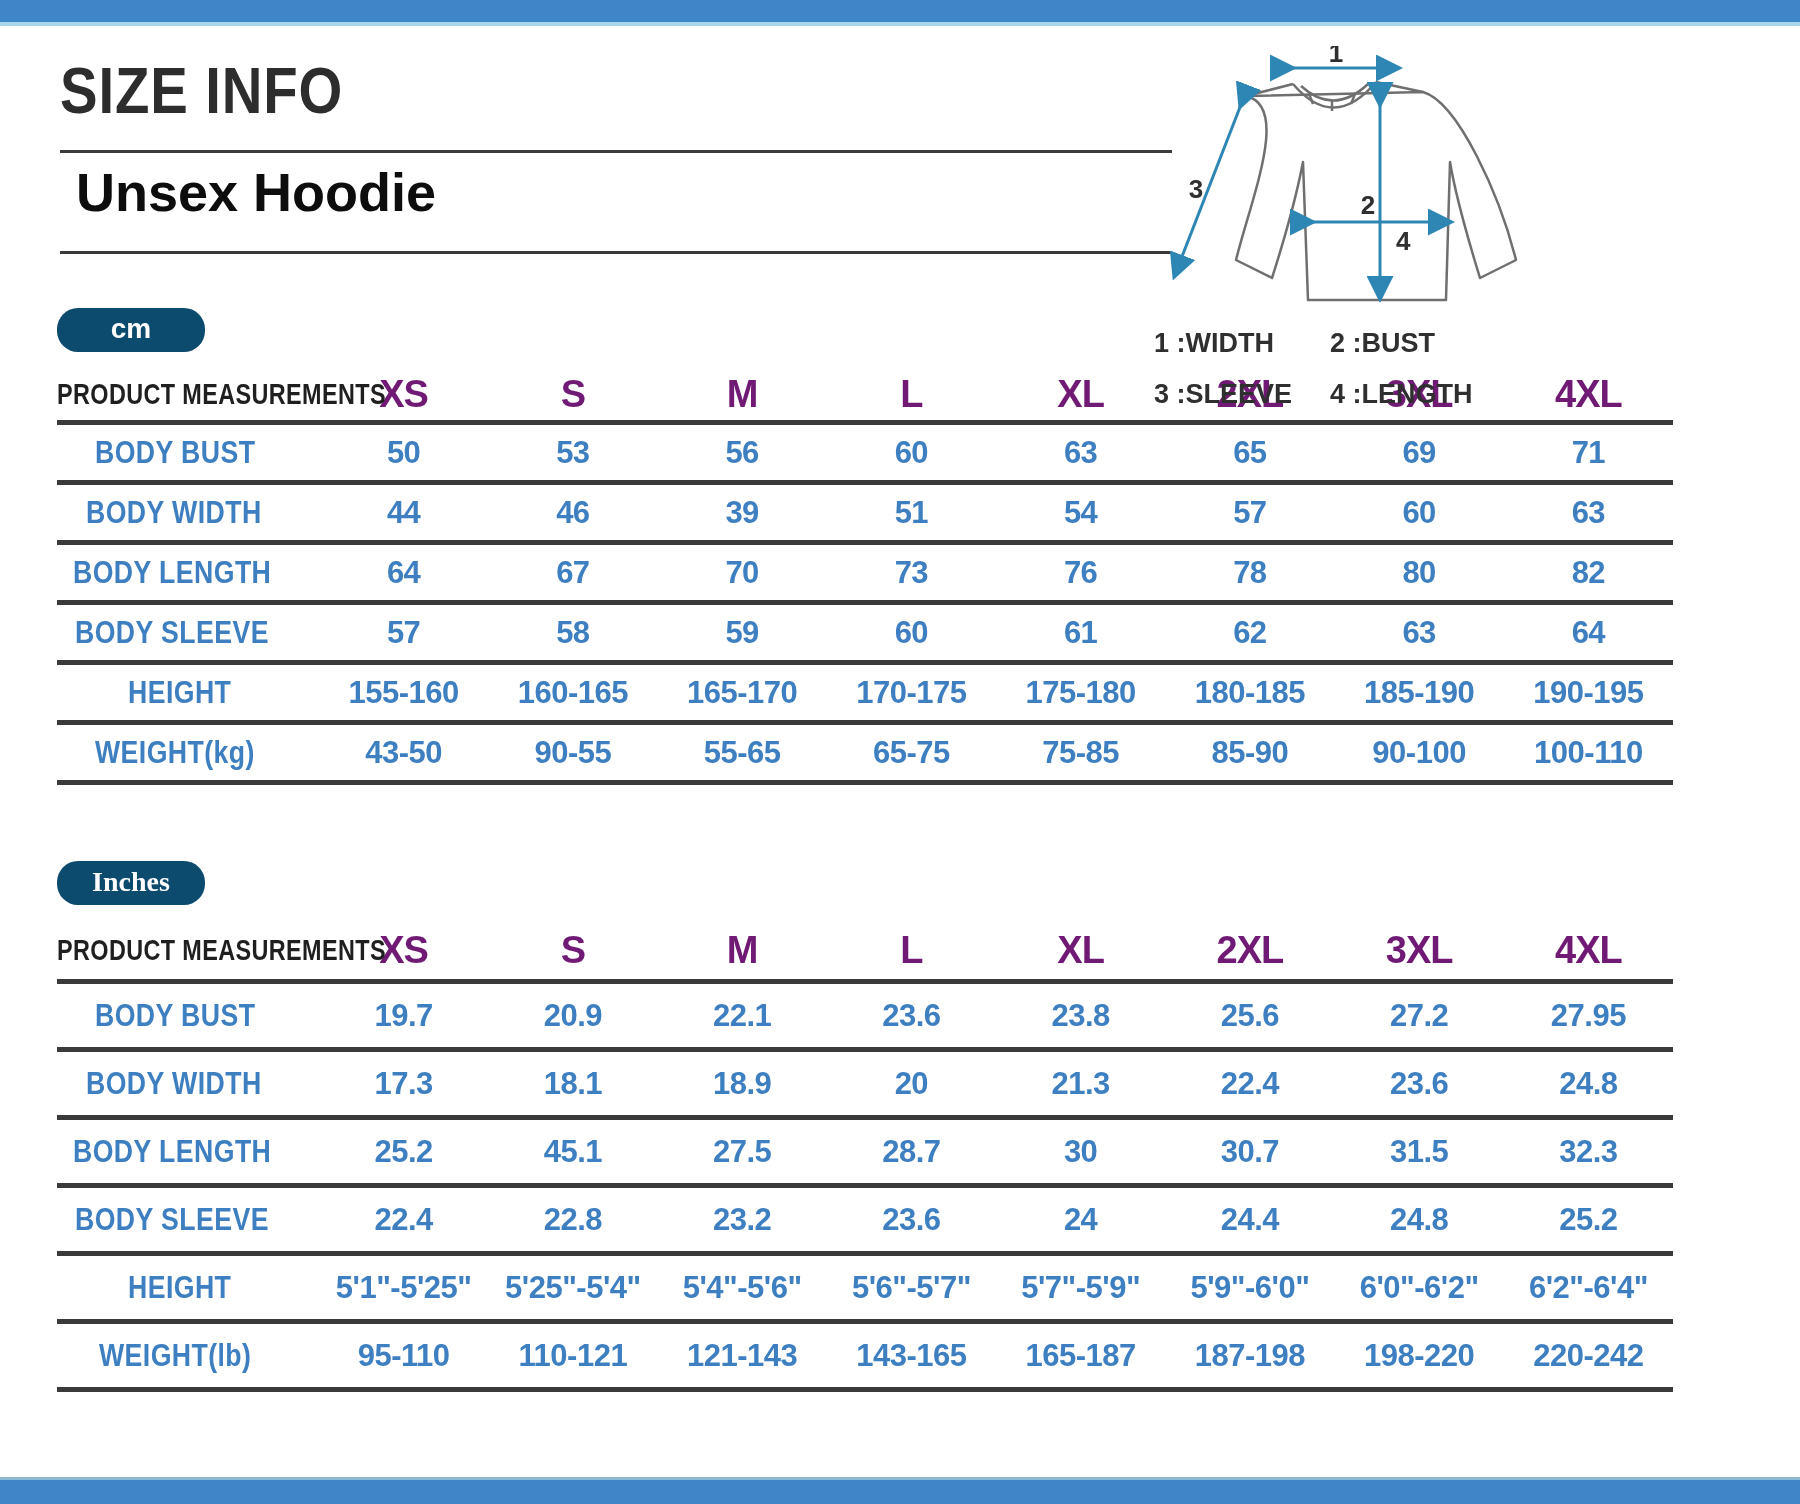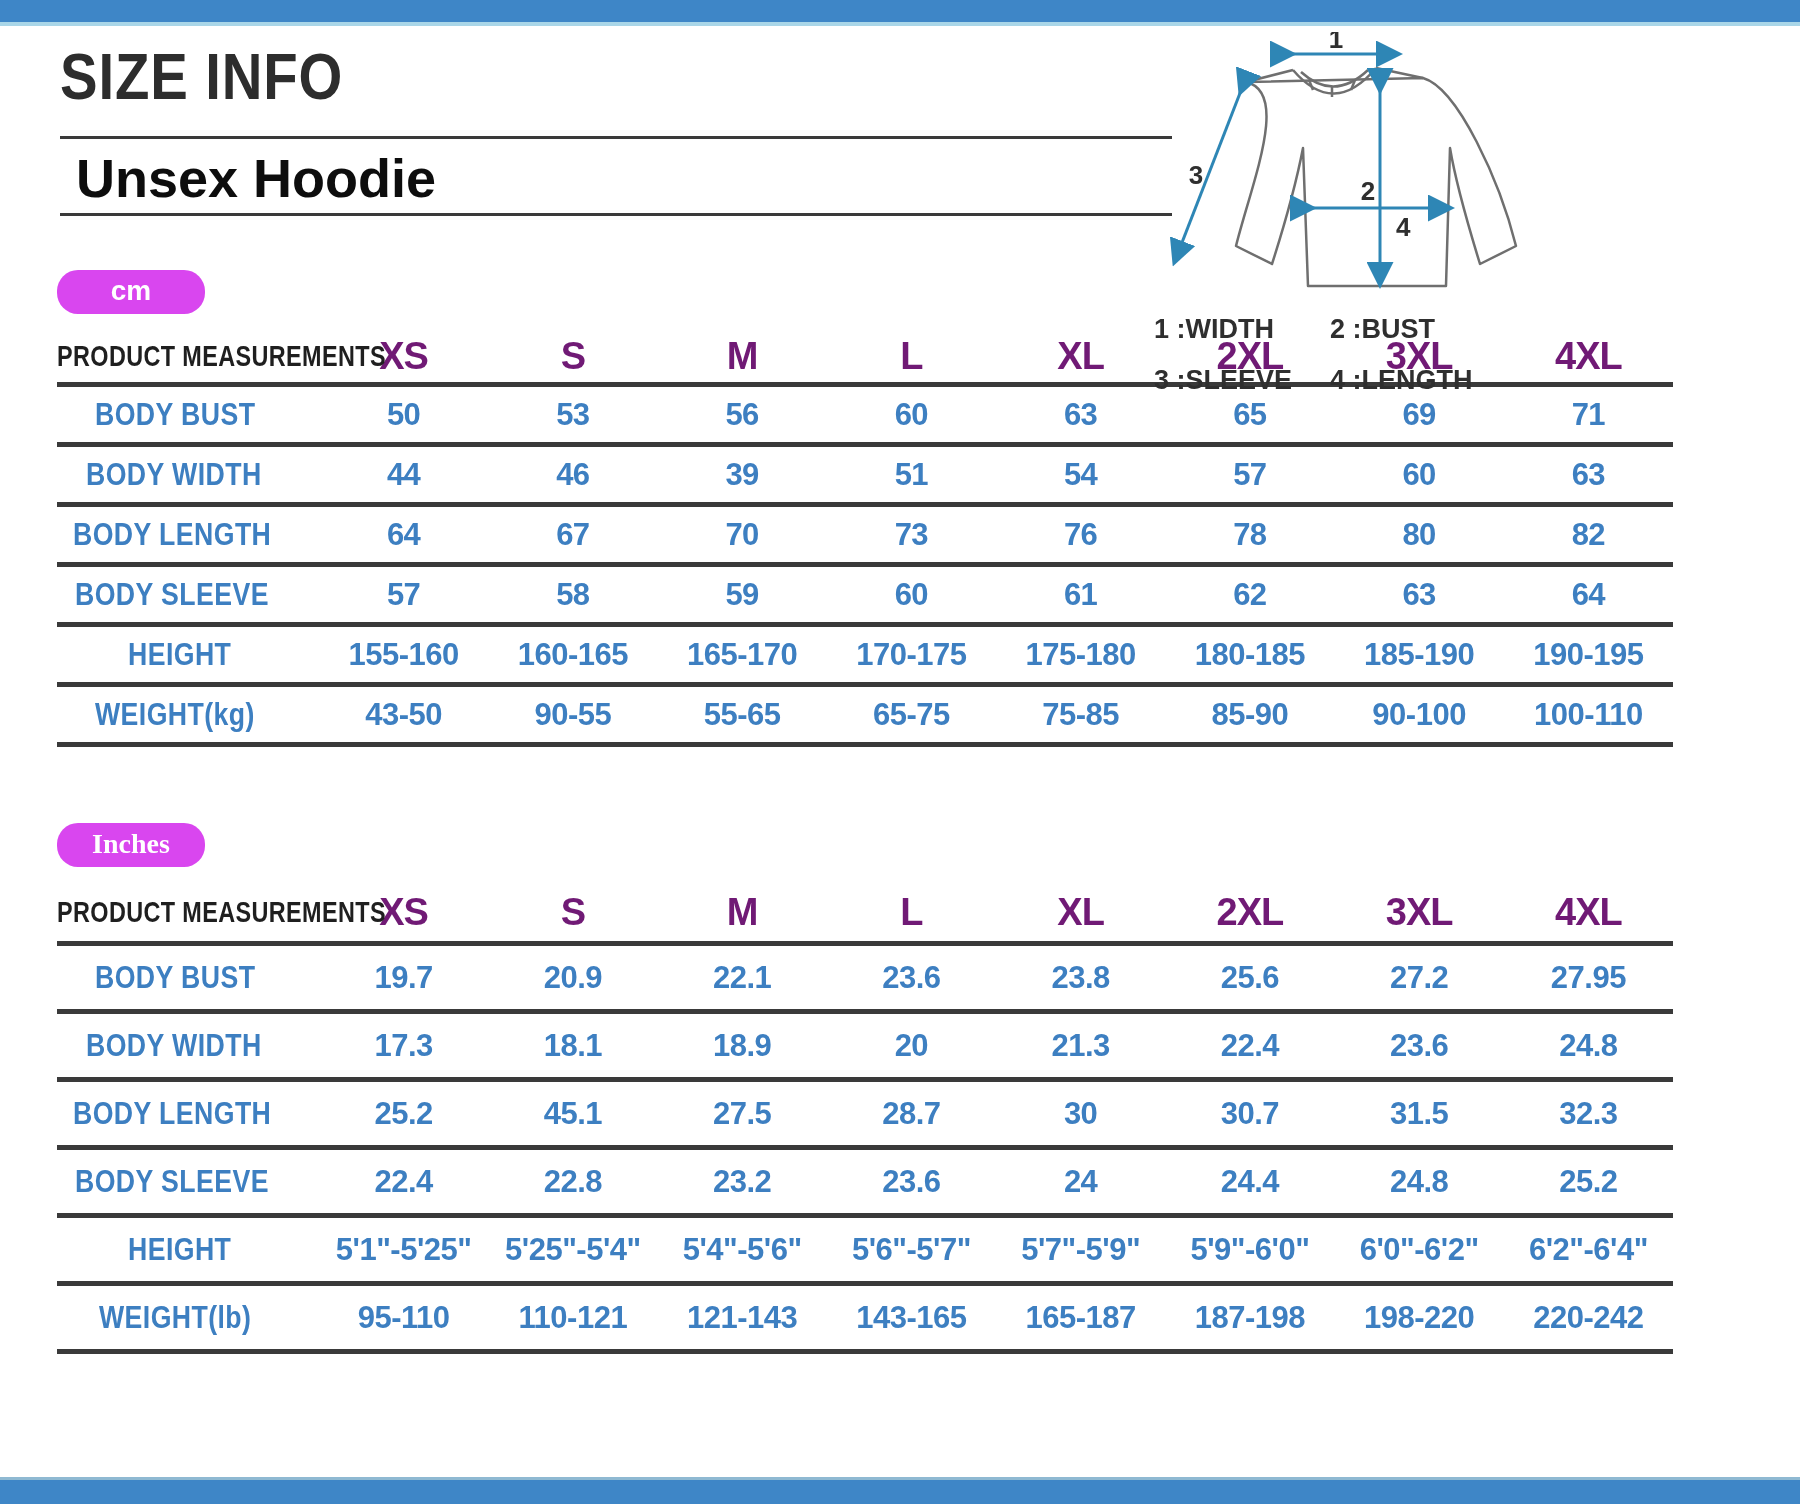--- a/index.html
+++ b/index.html
@@ -8,48 +8,48 @@
     font-family:"Liberation Sans",sans-serif;overflow:hidden;
   }
   .band-top{
     position:absolute;top:0;left:0;width:1800px;height:22px;
     background:#3e86c7;border-bottom:4px solid #a9d6e8;
   }
   .band-bottom{
     position:absolute;bottom:0;left:0;width:1800px;height:24px;
     background:#3e86c7;border-top:3px solid #8fb9d2;
   }
-  .content{position:absolute;top:12px;left:0;width:1800px;}
+  .content{position:absolute;top:26px;left:0;width:1800px;}
 
   
   .page-header{padding:28px 0 0 60px;}
   .page-title{
     margin:0 0 22px 0;font-size:64px;font-weight:900;color:#2d2d2d;
     letter-spacing:1px;transform:scaleX(.88);transform-origin:left center;
     white-space:nowrap;
   }
   .subtitle-block{
     width:1112px;border-top:3px solid #3a3a3a;border-bottom:3px solid #3a3a3a;
-    padding:8px 0 4px 16px;box-sizing:border-box;
+    padding:8px 0 28px 16px;box-sizing:border-box;
   }
   .product-name{margin:0;font-size:54px;font-weight:700;color:#0d0d0d;}
 
   
   .diagram{position:absolute;top:20px;left:1128px;width:520px;}
   .diagram svg{display:block;}
   .legend{
     margin:2px 0 0 26px;display:grid;grid-template-columns:176px 210px;
     row-gap:20px;font-size:27px;font-weight:700;color:#2f2f2f;white-space:nowrap;
   }
 
   
   .tables{padding-left:57px;}
   .unit-badge{
     display:inline-block;min-width:148px;box-sizing:border-box;
-    background:#d946ef;color:#ffffff;font-weight:700;font-size:28px;
+    background:#0c4a6e;color:#ffffff;font-weight:700;font-size:28px;
     text-align:center;border-radius:21px;padding:5px 18px 7px;
   }
   .unit-badge.cm-badge{margin-top:54px;}
   .unit-badge.in-badge{margin-top:76px;font-family:Liberation Serif, serif;}
   table.size-table{
     width:1616px;border-collapse:collapse;table-layout:fixed;margin-top:16px;
   }
   table.size-table th,table.size-table td{
     border-bottom:5px solid #3a3a3a;padding:0;vertical-align:middle;
   }

